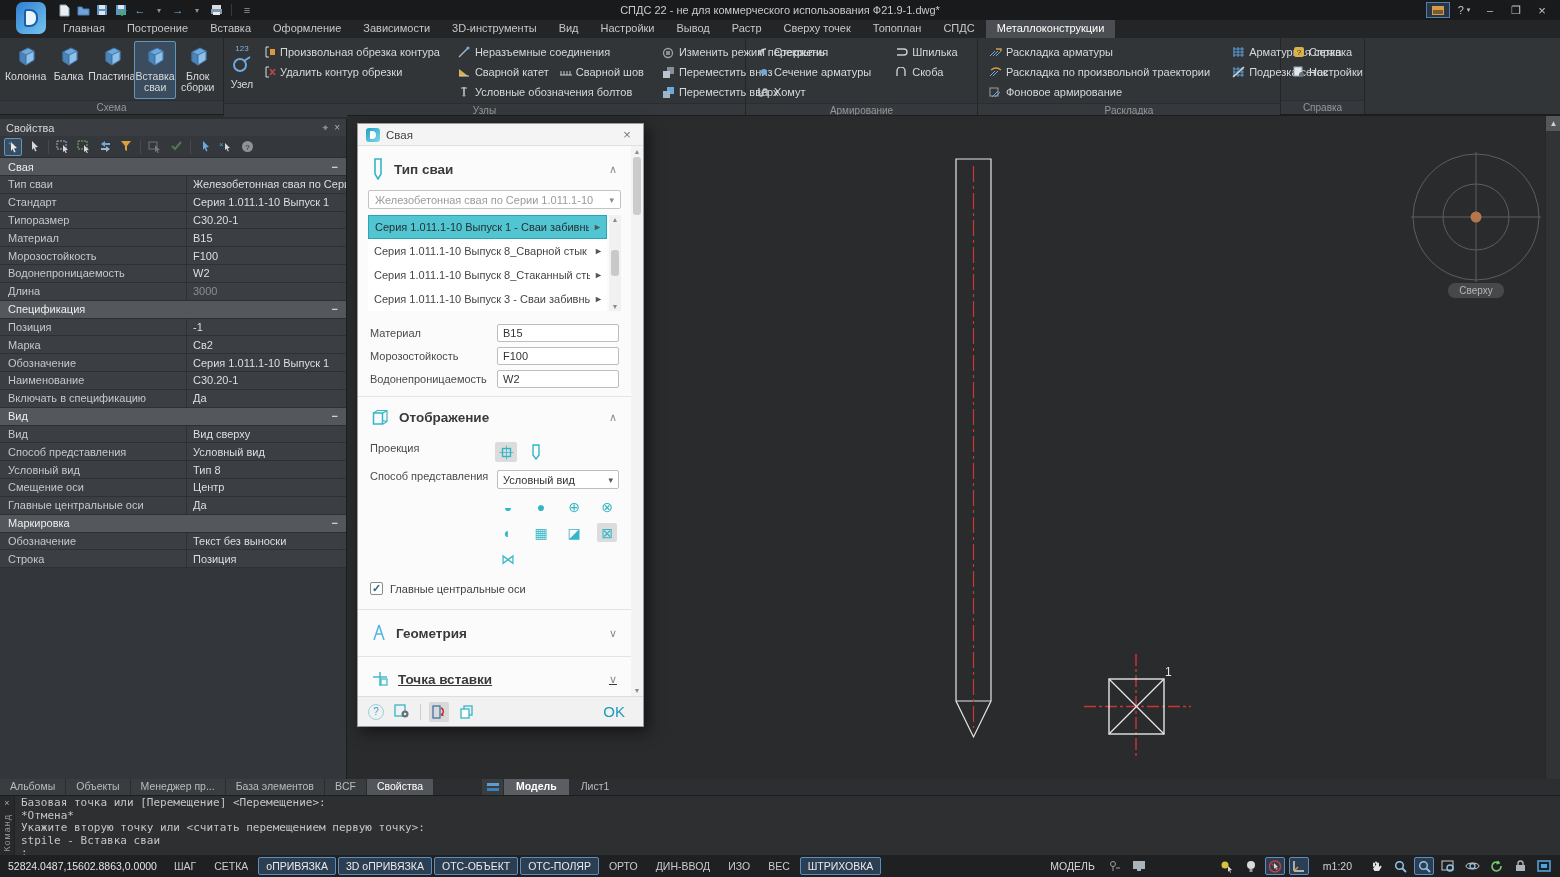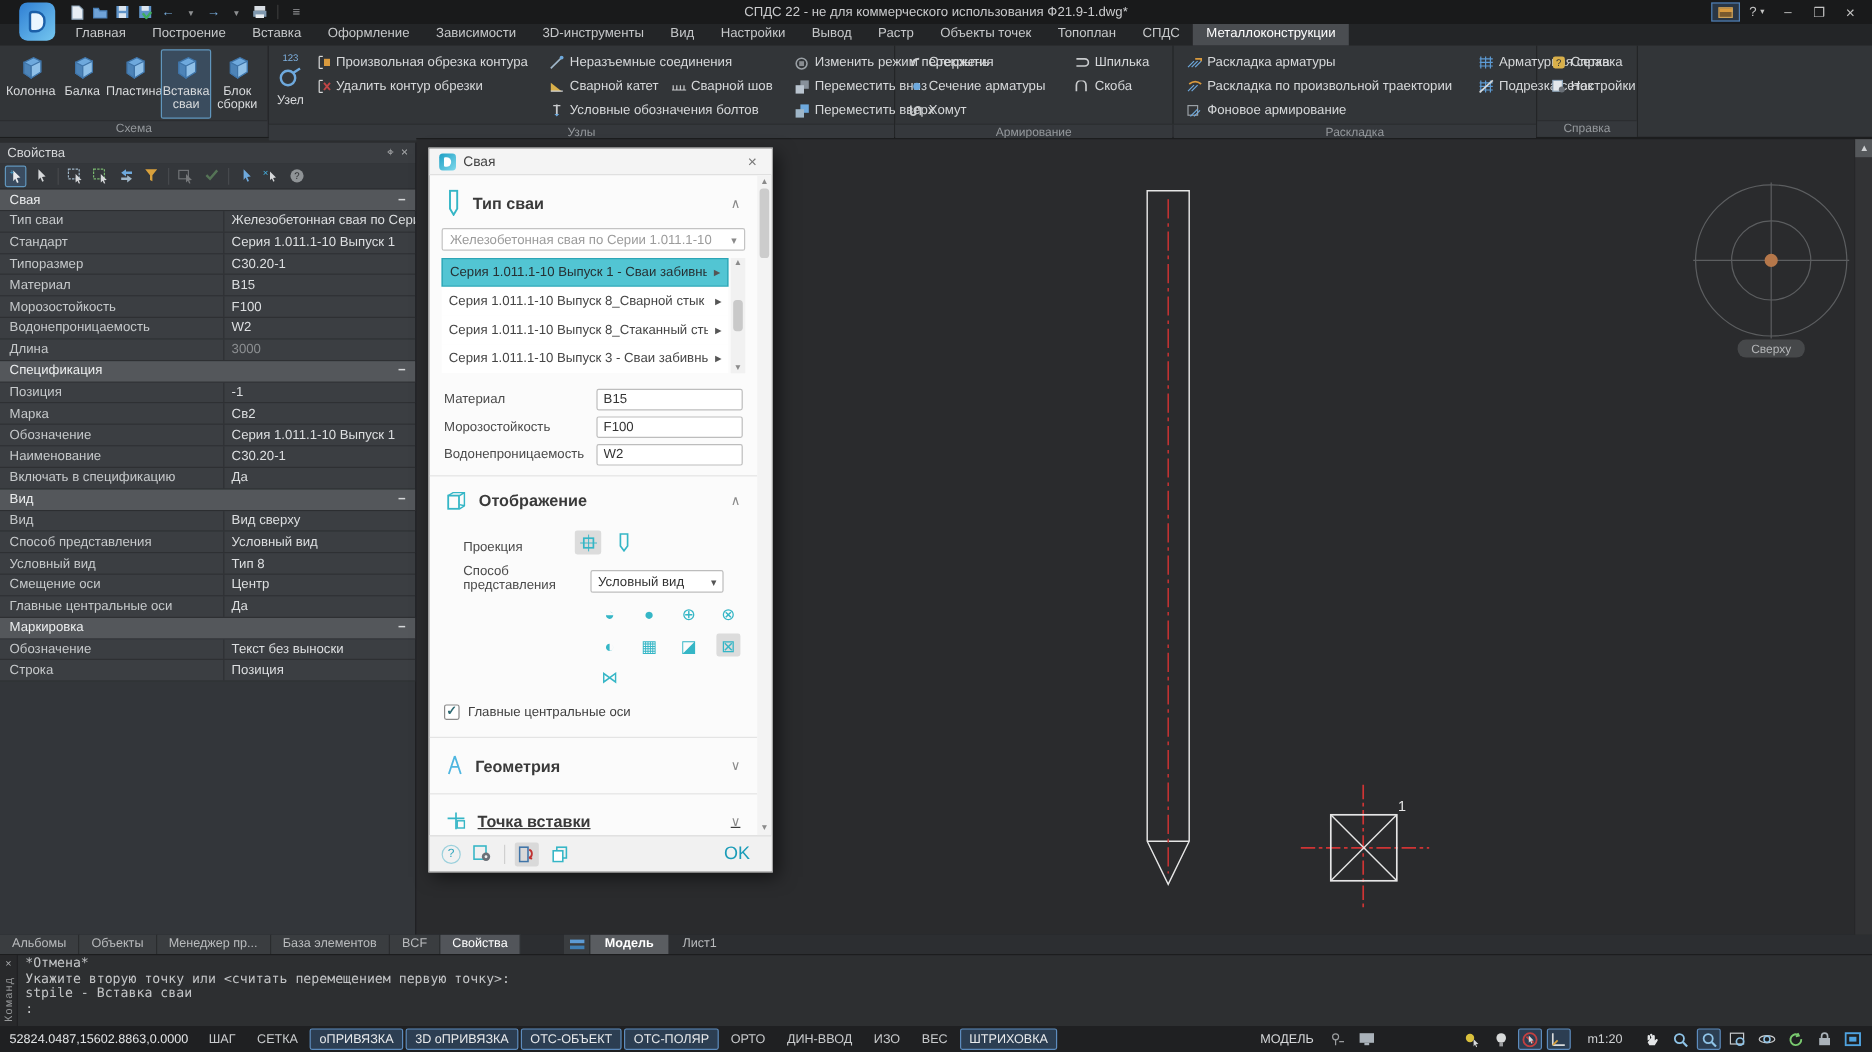--- a/index.html
+++ b/index.html
@@ -57,21 +57,21 @@
   .pic.dimmed{opacity:.45;}
   .psep{width:1px;height:14px;background:#46494d;margin:0 2px;}
   .psec{height:18px;background:#54575b;color:#eceeef;display:flex;align-items:center;padding:0 8px;border-bottom:1px solid #2c2e31;}
   .psec .minus{margin-left:auto;color:#d5d7d9;font-weight:bold;}
   .prow{display:flex;height:17.8px;background:#3b3e42;border-bottom:1px solid #2e3033;align-items:center;}
   .plabel{width:186px;padding-left:8px;color:#c6c9cb;overflow:hidden;white-space:nowrap;}
   .pval{flex:1;padding-left:6px;border-left:1px solid #2e3033;color:#dddfe1;overflow:hidden;white-space:nowrap;align-self:stretch;display:flex;align-items:center;}
   .prow.dim .pval{color:#8b8e91;}
 
   
-  #panel-tabs{position:absolute;left:0;top:779px;width:1560px;height:16px;background:#2c2e31;display:flex;align-items:stretch;font-size:10.5px;}
+  #panel-tabs{position:absolute;left:0;top:779px;width:1560px;height:16px;background:#2c2e31;display:flex;align-items:stretch;font-size:10.5px;gap:12px;}
   .ptab{padding:1px 10px 0;color:#b9bbbd;background:#3a3d40;border-right:1px solid #2a2c2e;white-space:nowrap;}
   .ptab.active{background:#52555a;color:#fff;}
   #sheet-zone{display:flex;align-items:stretch;margin-left:36px;}
   #sheet-icon{width:22px;display:flex;align-items:center;justify-content:center;background:#3a3d40;border-right:1px solid #2a2c2e;}
   .stab{padding:1px 12px 0;color:#b9bbbd;white-space:nowrap;}
   .stab.active{background:#5a5d61;color:#fff;font-weight:bold;}
 
   
   #cmd{position:absolute;left:0;top:795px;width:1560px;height:60px;background:#2d2f31;border-top:1px solid #1c1d1e;display:flex;}
   #cmd-rail{width:15px;background:#28292b;border-right:1px solid #202123;display:flex;flex-direction:column;align-items:center;padding-top:2px;color:#a7a9ab;font-size:9px;}
@@ -104,21 +104,21 @@
   .d-combo .arr{margin-left:auto;color:#8a8a8a;font-size:9px;}
   #d-list{margin:4px 10px 0 10px;position:relative;padding-right:14px;}
   .d-item{height:24px;display:flex;align-items:center;padding:0 4px 0 6px;font-size:11px;color:#454545;background:#fff;white-space:nowrap;overflow:hidden;}
   .d-item .iarr{margin-left:auto;color:#555;font-size:9px;padding-left:4px;}
   .d-item.active{background:#52c5d3;border:1px solid #2ba4b5;color:#263033;}
   #d-list-scroll{position:absolute;right:0;top:0;bottom:0;width:12px;background:#f1f1f1;display:flex;flex-direction:column;align-items:center;justify-content:space-between;color:#8b8b8b;font-size:7px;padding:1px 0;}
   #d-list-scroll .thumb{width:8px;flex:0 0 26px;background:#c9c9c9;border-radius:3px;}
   .d-field{display:flex;align-items:center;margin:5px 12px;font-size:11px;color:#4a4a4a;}
   .d-field input{margin-left:auto;width:122px;height:18px;border:1px solid #bdbdbd;border-radius:2px;font-size:11px;color:#333;padding:0 5px;font-family:"Liberation Sans",sans-serif;background:#fff;}
   .d-hr{height:1px;background:#e4e4e4;margin:8px 0 0;}
-  .d-row{display:flex;align-items:flex-end;margin:8px 28px 0;font-size:11px;color:#4a4a4a;}
+  .d-row{display:flex;align-items:flex-start;margin:8px 12px 0;font-size:11px;color:#4a4a4a;}
   .proj-btns{margin-left:auto;display:flex;gap:8px;margin-right:72px;}
   .proj-btn{width:22px;height:20px;display:flex;align-items:center;justify-content:center;border-radius:2px;}
   .proj-btn.active{background:#dcdcdc;}
   .d-row .rcombo{margin-left:auto;width:122px;height:19px;border:1px solid #bdbdbd;border-radius:2px;display:flex;align-items:center;padding:0 5px;font-size:11px;color:#333;background:#fff;}
   .rcombo .arr{margin-left:auto;font-size:9px;color:#555;}
   #type-grid{margin:8px 0 0 140px;width:126px;display:flex;flex-wrap:wrap;gap:7px 13px;}
   .tg{width:20px;height:19px;display:flex;align-items:center;justify-content:center;color:#35b6c6;font-size:14px;border-radius:2px;}
   .tg.active{background:#dcdcdc;}
   .d-check{display:flex;align-items:center;gap:7px;margin:14px 12px 0;font-size:11px;color:#3f3f3f;}
   .cbox{width:13px;height:13px;border:1px solid #8a8a8a;border-radius:2px;background:#fff;color:#2e6a73;font-size:11px;line-height:11px;text-align:center;font-weight:bold;}
@@ -198,21 +198,21 @@
 <div class="mtab">Главная</div>
     <div class="mtab">Построение</div>
     <div class="mtab">Вставка</div>
     <div class="mtab">Оформление</div>
     <div class="mtab">Зависимости</div>
     <div class="mtab">3D-инструменты</div>
     <div class="mtab">Вид</div>
     <div class="mtab">Настройки</div>
     <div class="mtab">Вывод</div>
     <div class="mtab">Растр</div>
-    <div class="mtab">Объекты точек</div>
+    <div class="mtab">Сверху точек</div>
     <div class="mtab">Топоплан</div>
     <div class="mtab">СПДС</div>
     <div class="mtab active">Металлоконструкции</div>
   </div>
 
 <div id="ribbon">
 
   <div class="rgroup" style="width:224px;">
     <div class="rg-body">
 
@@ -790,20 +790,21 @@
   </div>
 </div>
 
 <div id="cmd">
   <div id="cmd-rail">
     <span>×</span>
     <span class="vlabel">Команд</span>
   </div>
   <div id="cmd-lines">
 
+  <div class="cline">Базовая точка или [Перемещение] &lt;Перемещение&gt;:</div>
       <div class="cline">*Отмена*</div>
       <div class="cline">Укажите вторую точку или &lt;считать перемещением первую точку&gt;:</div>
       <div class="cline">stpile - Вставка сваи</div>
       <div class="cline">:</div>
     </div>
 </div>
 
 <div id="status">
   <div id="coords">52824.0487,15602.8863,0.0000</div>
   <div style="display:flex;">

